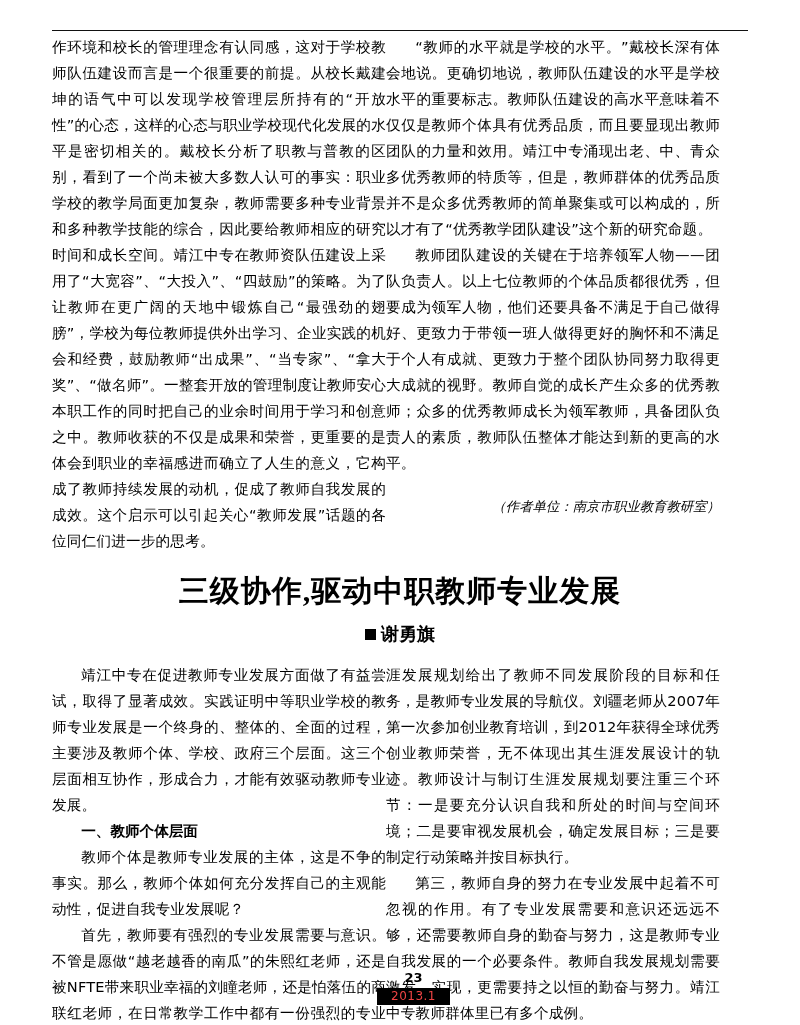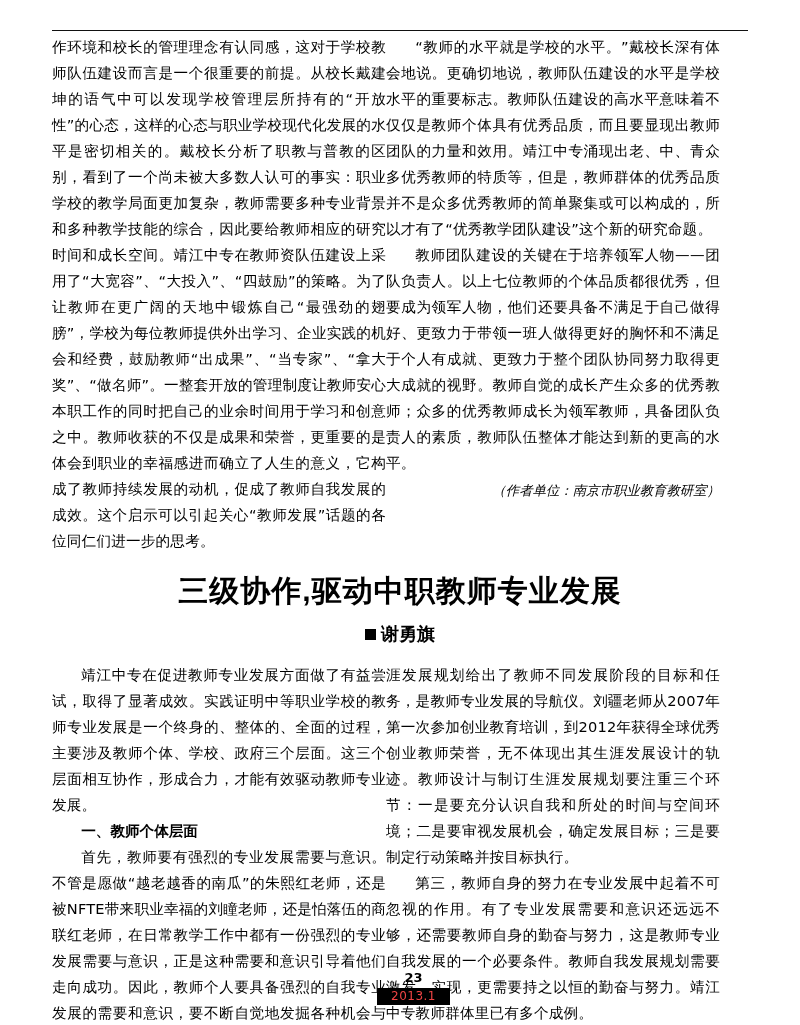--- a/index.html
+++ b/index.html
@@ -45,33 +45,33 @@
     text-align: justify;
     text-justify: inter-ideograph;
     letter-spacing: 0.2px;
   }
   p.ind { text-indent: 2em; }
   p.noind { text-indent: 0; }
   .sig {
     text-align: right;
     font-size: 13.4px;
     line-height: 26px;
-    margin-top: 2px;
+    margin-top: 18px;
     font-style: italic;
   }
   .title-block {
     margin-top: 16px;
     text-align: center;
   }
   .article-title {
     font-size: 30px;
     font-weight: bold;
     letter-spacing: 1px;
     line-height: 42px;
-    font-family: Liberation Sans, sans-serif;
+    font-family: Liberation Serif, serif;
     text-align: center;
   }
   .author-line {
     margin-top: 10px;
     font-size: 18px;
     font-weight: bold;
     display: flex;
     align-items: center;
     justify-content: center;
     gap: 5px;
@@ -137,20 +137,21 @@
     <div class="author-line">
       <span class="author-mark"></span>
       <span>谢勇旗</span>
     </div>
   </div>
 
   <div class="cols body-cols">
     <div class="col">
       <p class="ind">靖江中专在促进教师专业发展方面做了有益尝试，取得了显著成效。实践证明中等职业学校的教师专业发展是一个终身的、整体的、全面的过程，主要涉及教师个体、学校、政府三个层面。这三个层面相互协作，形成合力，才能有效驱动教师专业发展。</p>
       <div class="sub-head">一、教师个体层面</div>
+      <p class="ind">教师个体是教师专业发展的主体，这是不争的事实。那么，教师个体如何充分发挥自己的主观能动性，促进自我专业发展呢？</p>
       <p class="ind">首先，教师要有强烈的专业发展需要与意识。不管是愿做“越老越香的南瓜”的朱熙红老师，还是被NFTE带来职业幸福的刘瞳老师，还是怕落伍的商联红老师，在日常教学工作中都有一份强烈的专业发展需要与意识，正是这种需要和意识引导着他们走向成功。因此，教师个人要具备强烈的自我专业发展的需要和意识，要不断自觉地发掘各种机会与条件，以获得自我专业的发展，真正成为自己专业发展的主人。</p>
 
     </div>
     <div class="col">
       <p class="noind">涯发展规划给出了教师不同发展阶段的目标和任务，是教师专业发展的导航仪。刘疆老师从2007年第一次参加创业教育培训，到2012年获得全球优秀创业教师荣誉，无不体现出其生涯发展设计的轨迹。教师设计与制订生涯发展规划要注重三个环节：一是要充分认识自我和所处的时间与空间环境；二是要审视发展机会，确定发展目标；三是要制定行动策略并按目标执行。</p>
       <p class="ind">第三，教师自身的努力在专业发展中起着不可忽视的作用。有了专业发展需要和意识还远远不够，还需要教师自身的勤奋与努力，这是教师专业自我发展的一个必要条件。教师自我发展规划需要激发、实现，更需要持之以恒的勤奋与努力。靖江中专教师群体里已有多个成例。</p>
 
     </div>
   </div>
 

